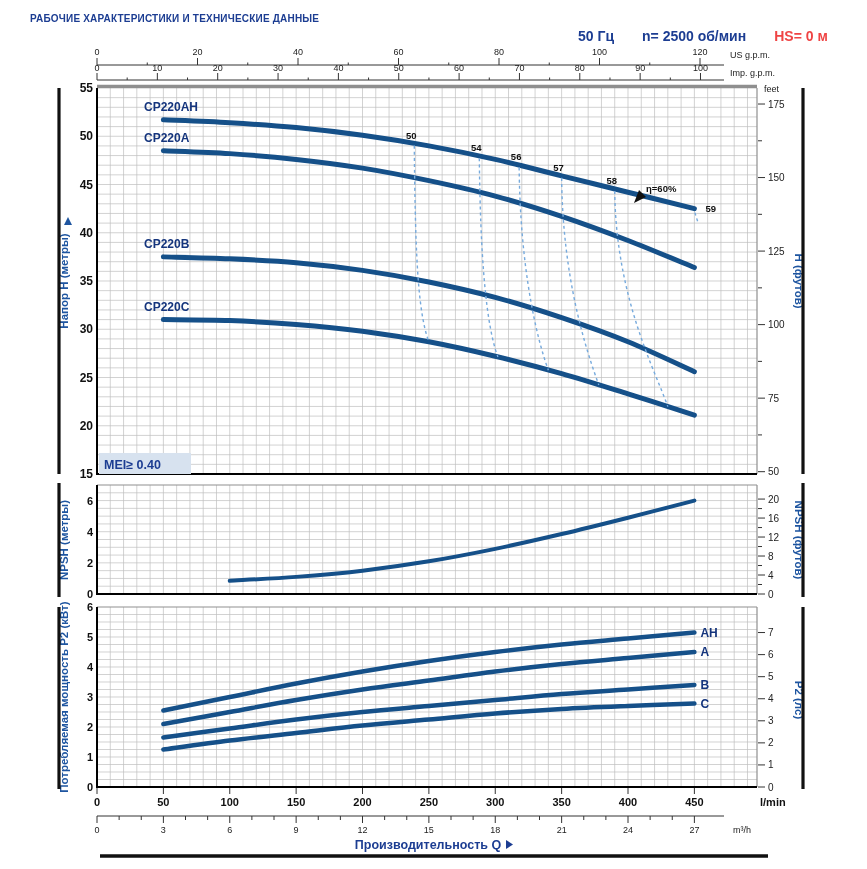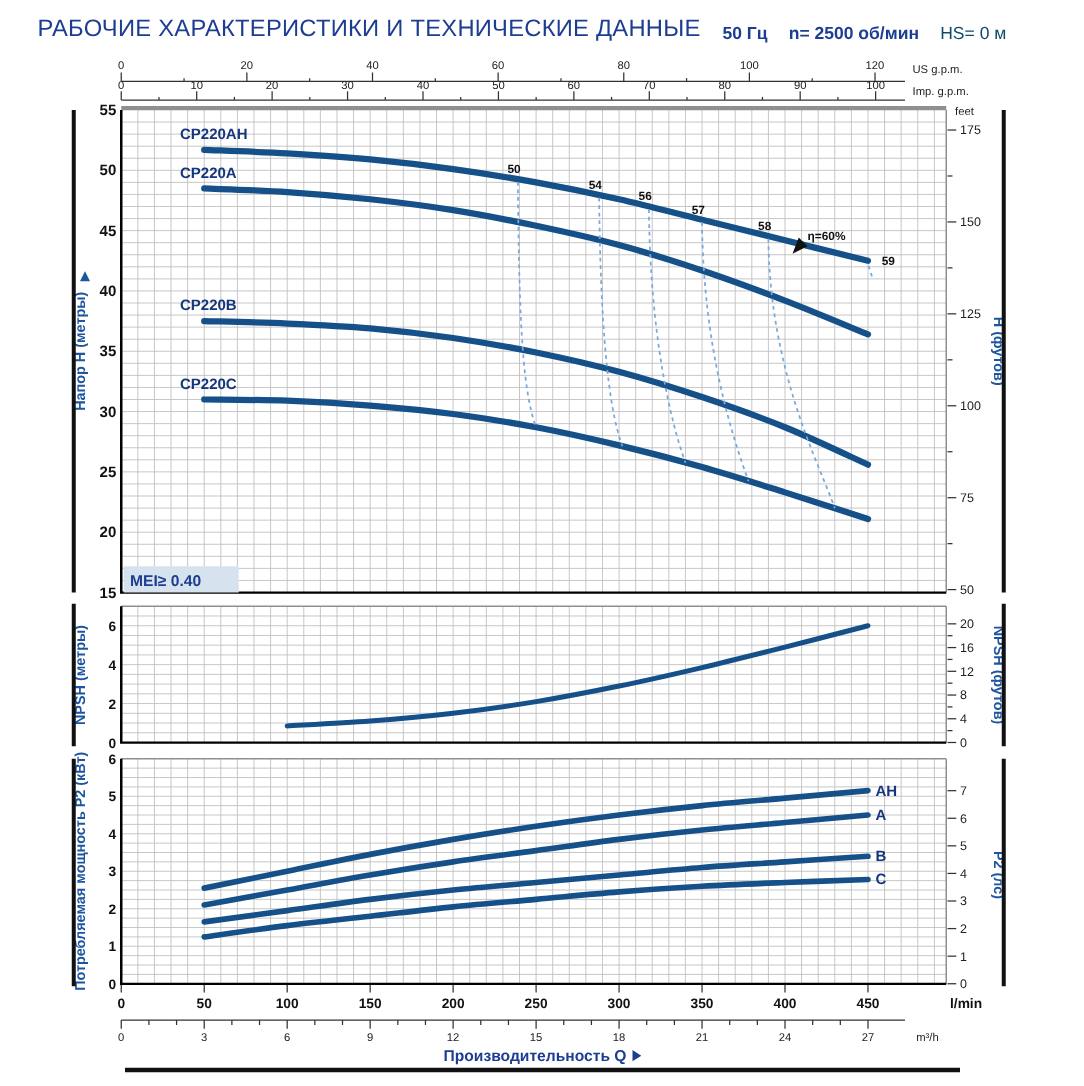--- a/index.html
+++ b/index.html
@@ -1,20 +1,20 @@
 <!DOCTYPE html>
 <html><head>
 <meta charset="utf-8">
 <style>
   html,body{margin:0;padding:0;background:#ffffff;}
   body{width:867px;height:869px;position:relative;font-family:"Liberation Sans",sans-serif;overflow:hidden;}
   .header{position:absolute;left:0;top:0;width:867px;height:40px;}
-  .header .title{position:absolute;left:30px;top:13px;font-size:19px;font-weight:normal;color:#1c3d92;letter-spacing:.2px;}
-  .header .specs{position:absolute;left:578px;top:18px;display:flex;gap:17px;font-size:14px;font-weight:bold;color:#1c3d92;white-space:nowrap;}
-  .header .specs .hs{color:#0c4a6e;font-weight:400;}
+  .header .title{position:absolute;left:30px;top:13px;font-size:10px;font-weight:bold;color:#1c3d92;letter-spacing:.2px;}
+  .header .specs{position:absolute;left:578px;top:28px;display:flex;gap:28px;font-size:14px;font-weight:bold;color:#1c3d92;white-space:nowrap;}
+  .header .specs .hs{color:#ef4444;font-weight:700;}
   svg{position:absolute;left:0;top:0;}
   text{font-family:"Liberation Sans",sans-serif;}
 </style>
 </head>
 <body>
 
 <div class="header">
   <span class="title">РАБОЧИЕ ХАРАКТЕРИСТИКИ И ТЕХНИЧЕСКИЕ ДАННЫЕ</span>
   <span class="specs">
     <span>50 Гц</span>

